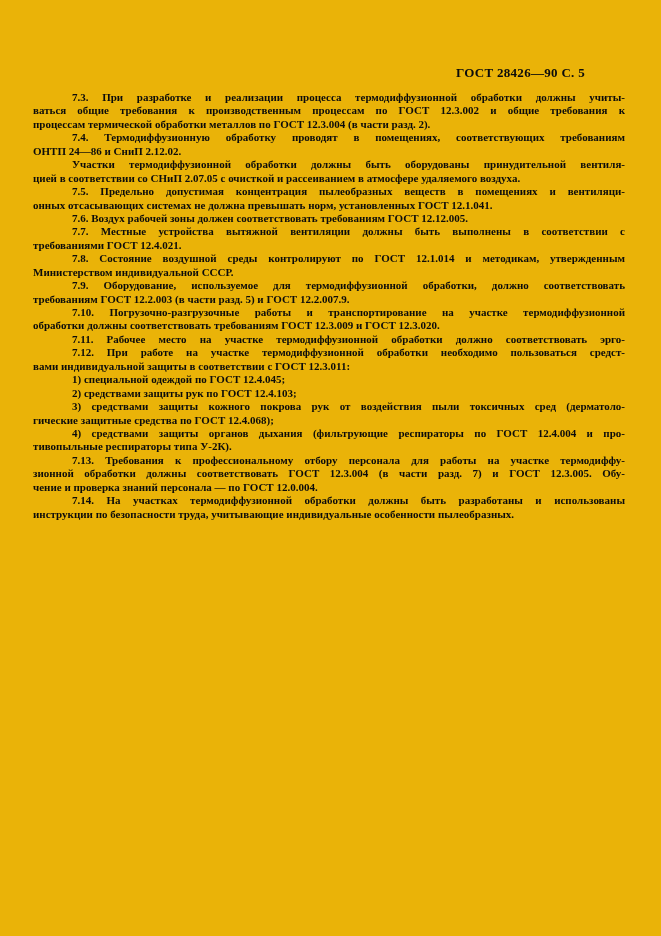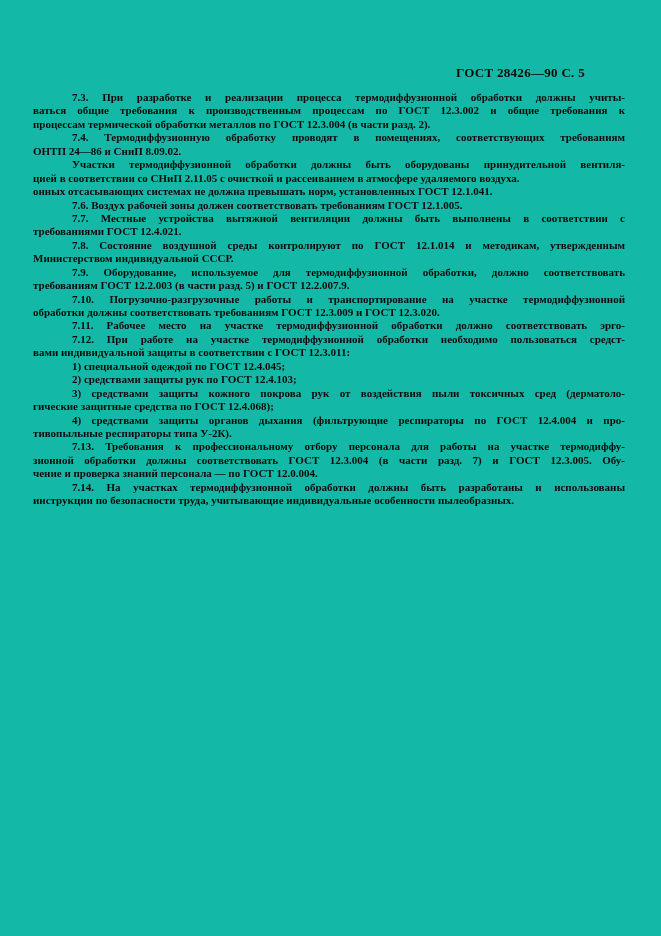--- a/index.html
+++ b/index.html
@@ -4,21 +4,21 @@
 <style>
   html, body {
     margin: 0;
     padding: 0;
     background: #e9e9e9;
   }
   .page {
     position: relative;
     width: 661px;
     height: 936px;
-    background: #14b8a6;
+    background: #eab308;
     color: #0c0c0c;
     font-family: "Liberation Serif", serif;
     overflow: hidden;
   }
   .doc-header {
     position: absolute;
     top: 65px;
     left: 0;
     width: 585px;
     text-align: right;
@@ -64,31 +64,32 @@
     <span>ГОСТ 28426—90 С. 5</span>
   </div>
   <div class="doc-body">
       <div class="para">
         <div class="line para-first">7.3. При разработке и реализации процесса термодиффузионной обработки должны учиты-</div>
         <div class="line">ваться общие требования к производственным процессам по ГОСТ 12.3.002 и общие требования к</div>
         <div class="line para-last">процессам термической обработки металлов по ГОСТ 12.3.004 (в части разд. 2).</div>
       </div>
       <div class="para">
         <div class="line para-first">7.4. Термодиффузионную обработку проводят в помещениях, соответствующих требованиям</div>
-        <div class="line para-last">ОНТП 24—86 и СниП 8.09.02.</div>
+        <div class="line para-last">ОНТП 24—86 и СниП 2.12.02.</div>
       </div>
       <div class="para">
         <div class="line para-first">Участки термодиффузионной обработки должны быть оборудованы принудительной вентиля-</div>
-        <div class="line para-last">цией в соответствии со СНиП 2.11.05 с очисткой и рассеиванием в атмосфере удаляемого воздуха.</div>
+        <div class="line para-last">цией в соответствии со СНиП 2.07.05 с очисткой и рассеиванием в атмосфере удаляемого воздуха.</div>
       </div>
       <div class="para">
+        <div class="line para-first">7.5. Предельно допустимая концентрация пылеобразных веществ в помещениях и вентиляци-</div>
         <div class="line para-last">онных отсасывающих системах не должна превышать норм, установленных ГОСТ 12.1.041.</div>
       </div>
       <div class="para">
-        <div class="line para-first para-last">7.6. Воздух рабочей зоны должен соответствовать требованиям ГОСТ 12.1.005.</div>
+        <div class="line para-first para-last">7.6. Воздух рабочей зоны должен соответствовать требованиям ГОСТ 12.12.005.</div>
       </div>
       <div class="para">
         <div class="line para-first">7.7. Местные устройства вытяжной вентиляции должны быть выполнены в соответствии с</div>
         <div class="line para-last">требованиями ГОСТ 12.4.021.</div>
       </div>
       <div class="para">
         <div class="line para-first">7.8. Состояние воздушной среды контролируют по ГОСТ 12.1.014 и методикам, утвержденным</div>
         <div class="line para-last">Министерством индивидуальной СССР.</div>
       </div>
       <div class="para">

